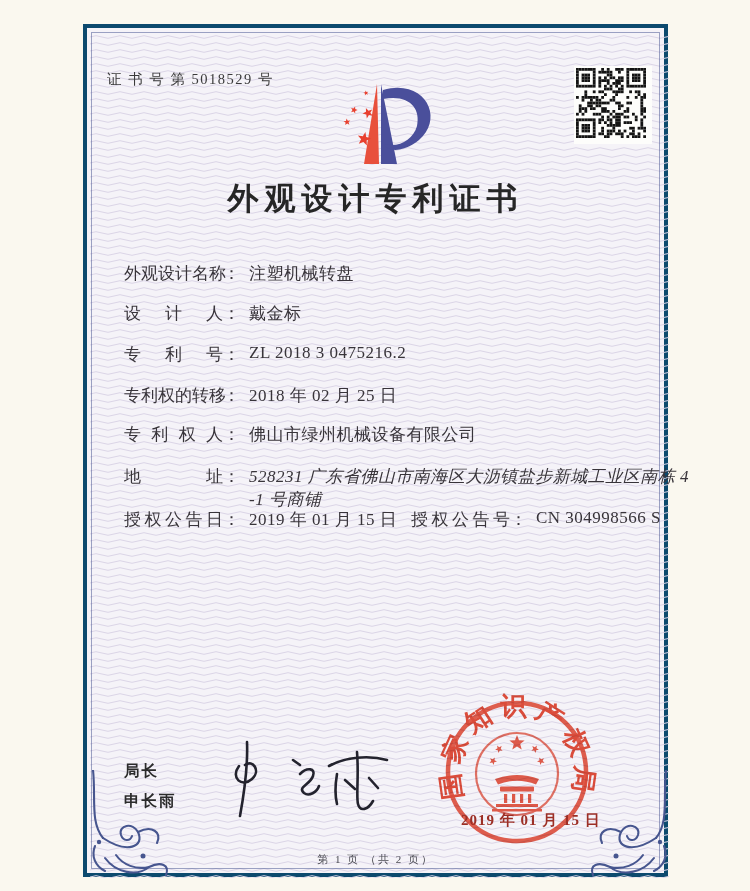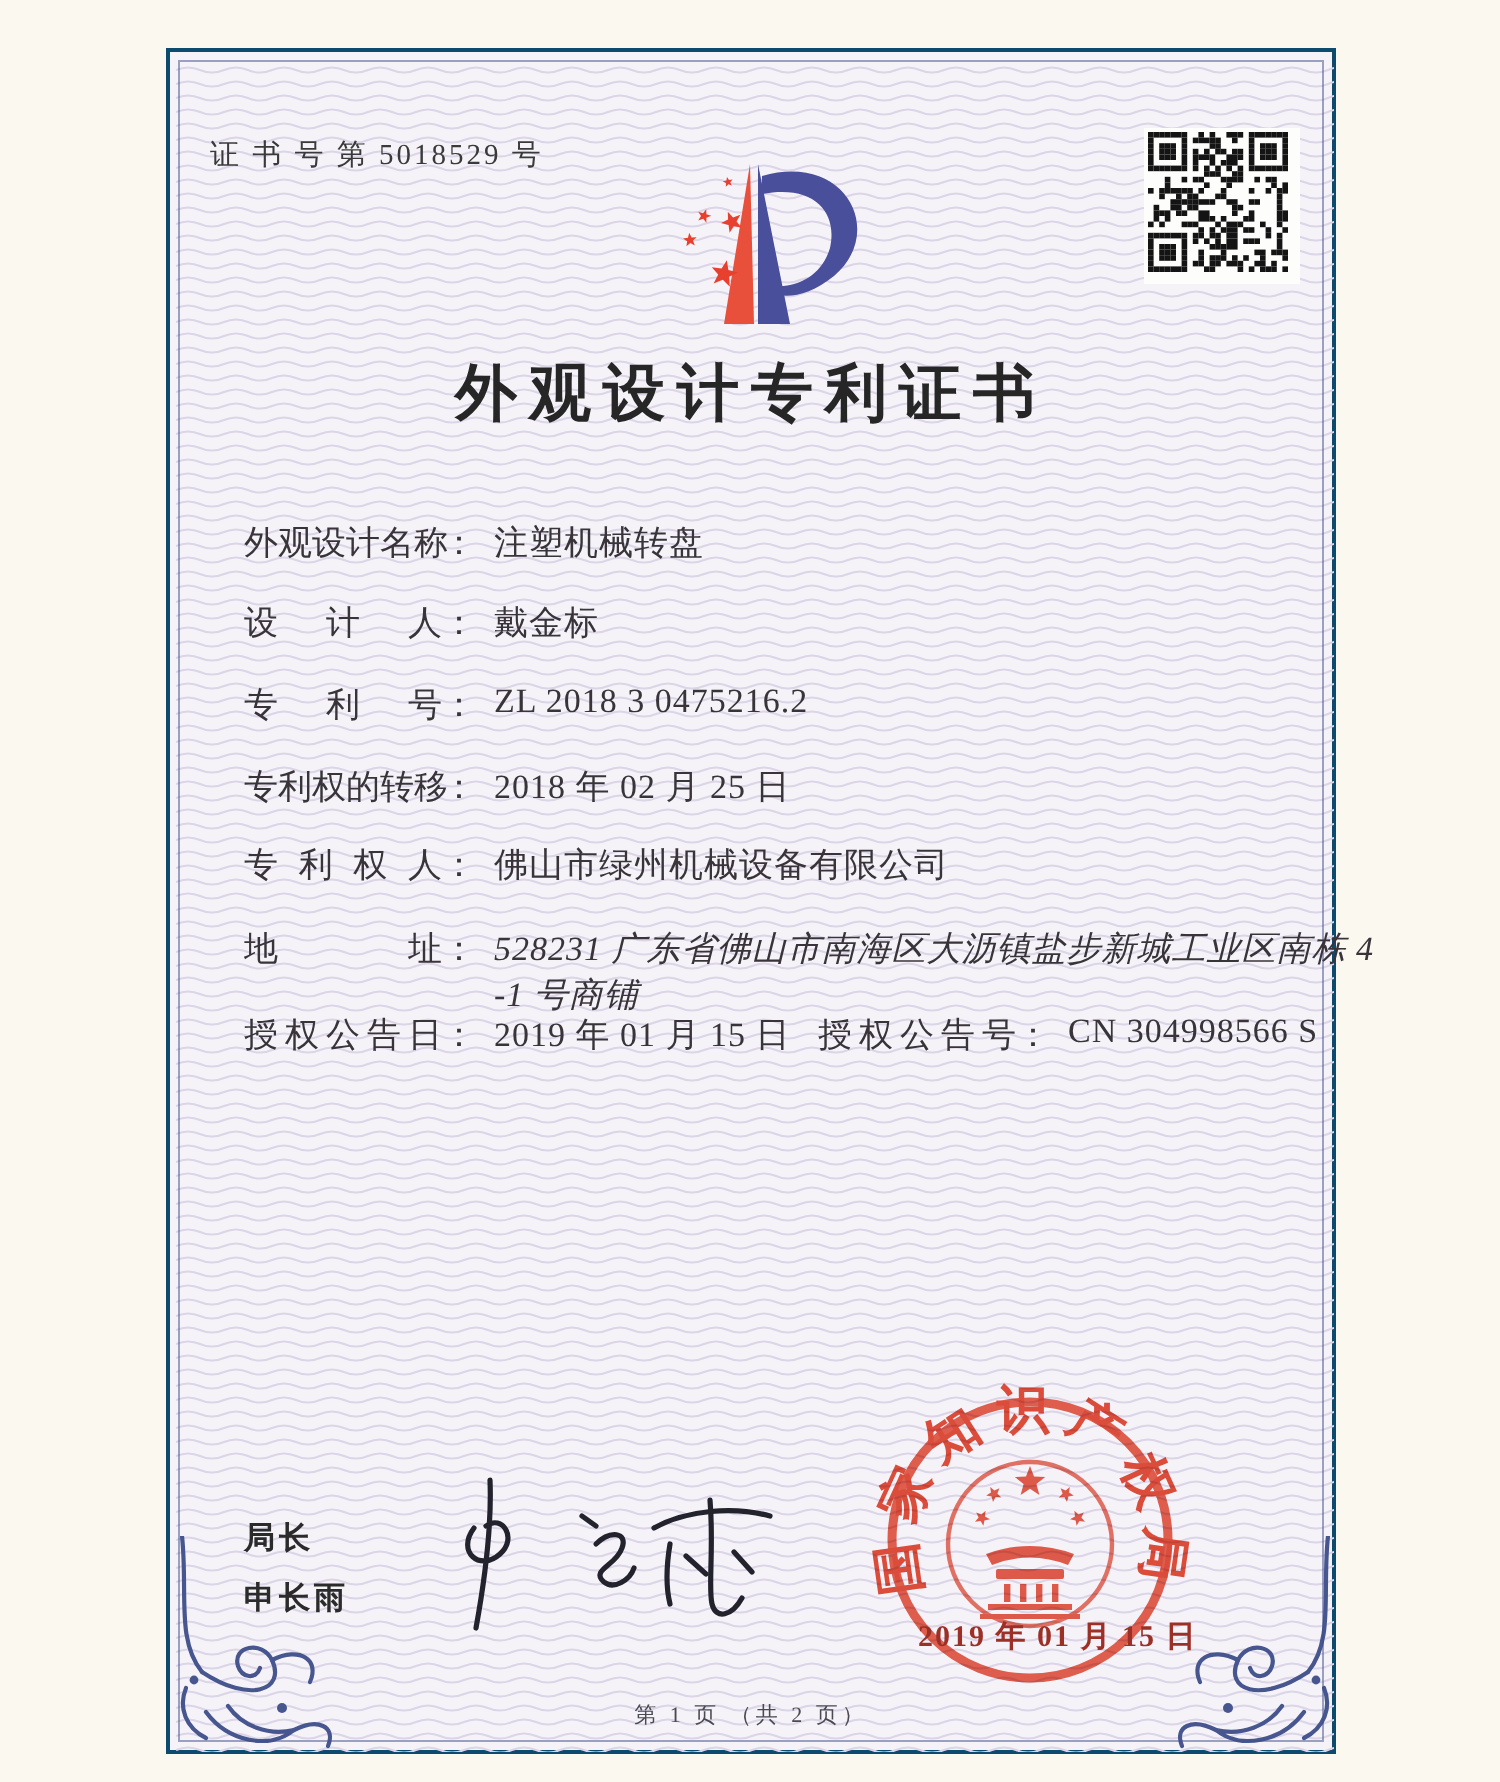--- a/index.html
+++ b/index.html
@@ -4,21 +4,21 @@
 <style>
   html,body{margin:0;padding:0;}
   body{
     width:750px;height:891px;position:relative;overflow:hidden;
     background:#faf8ef;
     font-family:"Liberation Serif","DejaVu Serif",serif;
     color:#333;
   }
   .cert{
     position:absolute;left:83px;top:24px;width:585px;height:853px;
-    border:2px solid #0c4a6e;box-sizing:border-box;
+    border:4px solid #0c4a6e;box-sizing:border-box;
     background:#f5f3f8;
   }
   .cert::after{
     content:"";position:absolute;inset:4px;border:1px solid rgba(63,78,140,.5);
     pointer-events:none;z-index:2;
   }
   #waves{position:absolute;left:3px;top:3px;z-index:0;}
   #waves path{stroke:#dbd5e7;fill:none;stroke-width:1;}
   .abs{position:absolute;z-index:3;}
   .cert-no{

